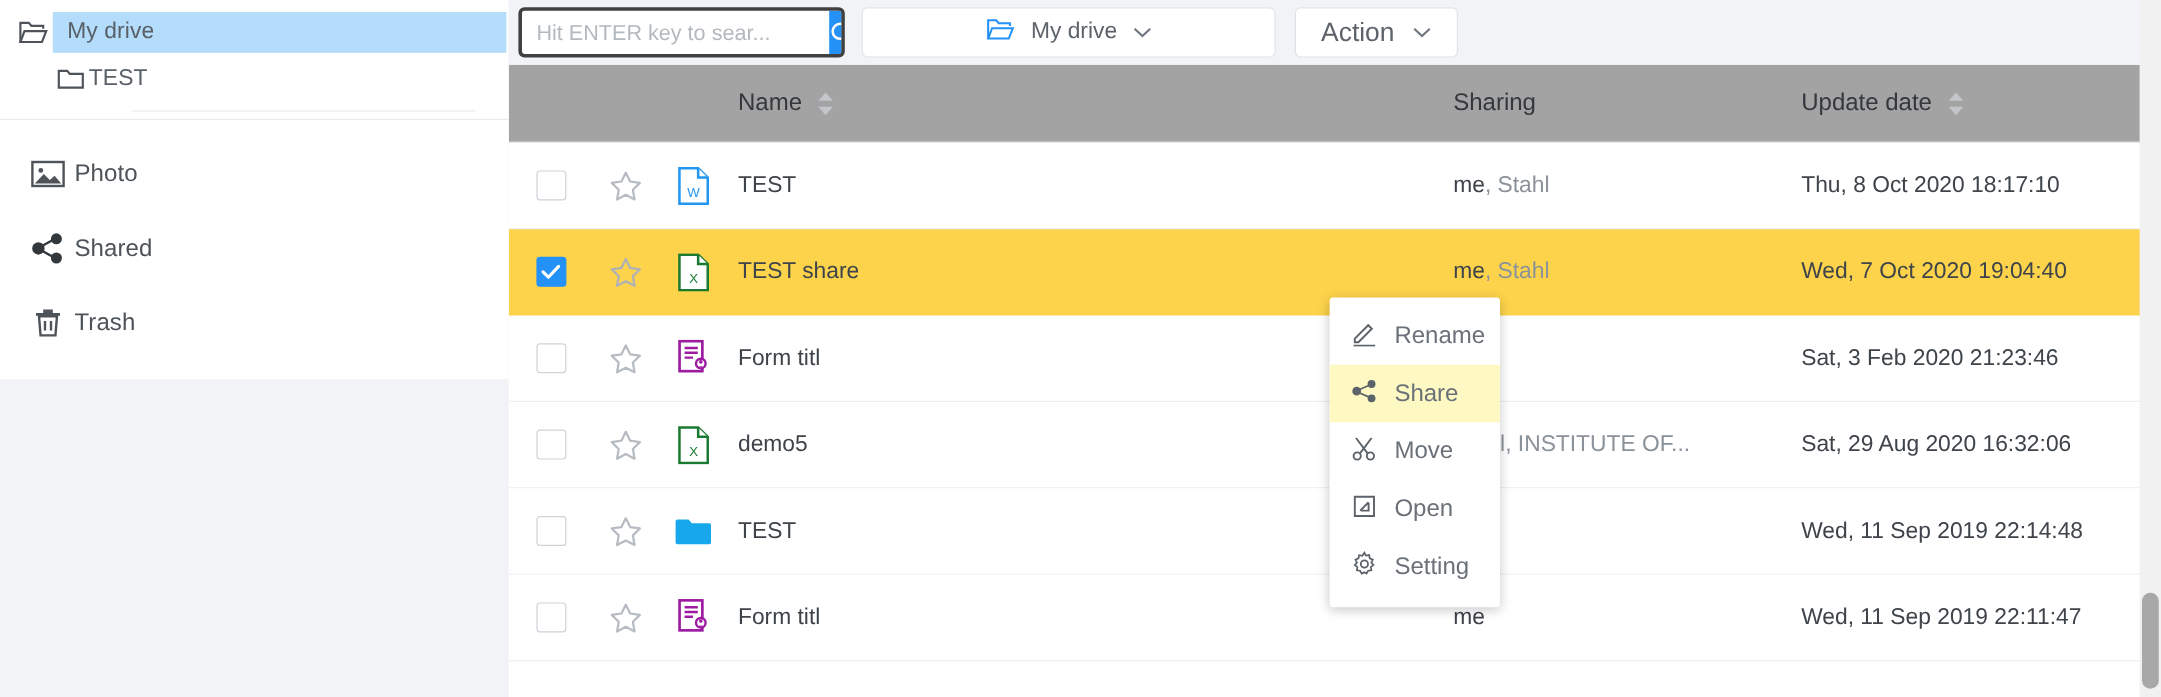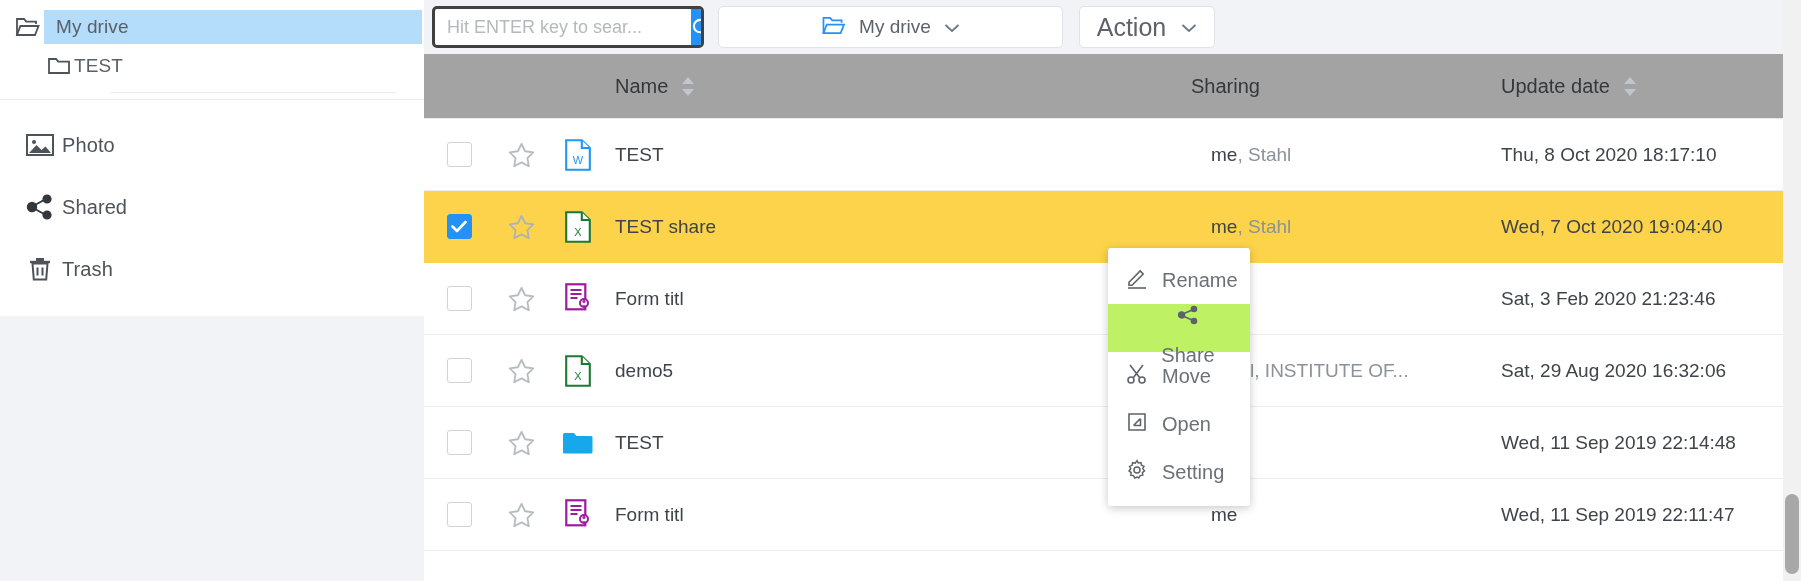--- a/index.html
+++ b/index.html
@@ -92,21 +92,21 @@
     gap: 13px; cursor: pointer;
   }
   .drive-select .lbl { font-size: 19px; color: #5d636a; }
   .action-select {
     margin-left: 16px;
     width: 136px; height: 42px;
     border: 1px solid #dfe3e8; border-radius: 5px; background: #fff;
     display: flex; align-items: center; justify-content: center;
     gap: 15px; cursor: pointer;
   }
-  .action-select .lbl { font-size: 25px; color: #5d636a; }
+  .action-select .lbl { font-size: 22px; color: #5d636a; }
   .caret { color: #6f7680; font-size: 15px; line-height: 1; }
 
   .table-area {
     flex: 1 1 auto;
     background: #fff;
     position: relative;
     overflow: hidden;
   }
   .thead {
     height: 65px;
@@ -127,21 +127,21 @@
   .c-star  { flex: 0 0 55px; display: flex; justify-content: center; }
   .c-icon  { flex: 0 0 58px; display: flex; justify-content: center; }
   .c-name  { flex: 1 1 auto; font-size: 19px; color: #3e444a; padding-left: 8px; white-space: nowrap; }
   .c-share { flex: 0 0 290px; font-size: 19px; color: #3e444a; }
   .c-share .muted { color: #8b9299; }
   .c-share.all-muted { color: #8b9299; }
   .c-date  { flex: 0 0 300px; font-size: 19px; color: #3e444a; }
 
   .th-name { flex: 1 1 auto; padding-left: 8px; display: flex; align-items: center; gap: 13px; font-size: 20px; color: #34383d; }
   .th-share { flex: 0 0 290px; font-size: 20px; color: #34383d; }
-  .th-date { flex: 0 0 300px; display: flex; align-items: center; gap: 13px; font-size: 20px; color: #34383d; margin-left: 20px; }
+  .th-date { flex: 0 0 300px; display: flex; align-items: center; gap: 13px; font-size: 20px; color: #34383d; }
 
   .chk {
     width: 25px; height: 25px; border: 1.6px solid #cfd4d9; border-radius: 3px;
     background: #fff; display: inline-block; cursor: pointer;
   }
   .chk.on {
     background: #2491f7; border-color: #2491f7;
     display: flex; align-items: center; justify-content: center;
   }
 
@@ -155,21 +155,21 @@
     background: #fff;
     box-shadow: 0 2px 10px rgba(0,0,0,.22);
     border-radius: 3px;
     padding: 8px 0 10px 0;
     z-index: 40;
   }
   .ctx-item {
     height: 48px; display: flex; align-items: center;
     padding-left: 18px; gap: 14px; cursor: pointer;
   }
-  .ctx-item.hl { background: #bef264; flex-direction: column; }
+  .ctx-item.hl { background: #fef9c3; }
   .ctx-label { font-size: 20px; color: #6b7178; }
 
   
   .vscroll {
     position: absolute; right: 0; top: 0;
     width: 18px; height: 581px;
     background: #f1f1f1;
     z-index: 50;
   }
   .vthumb {

